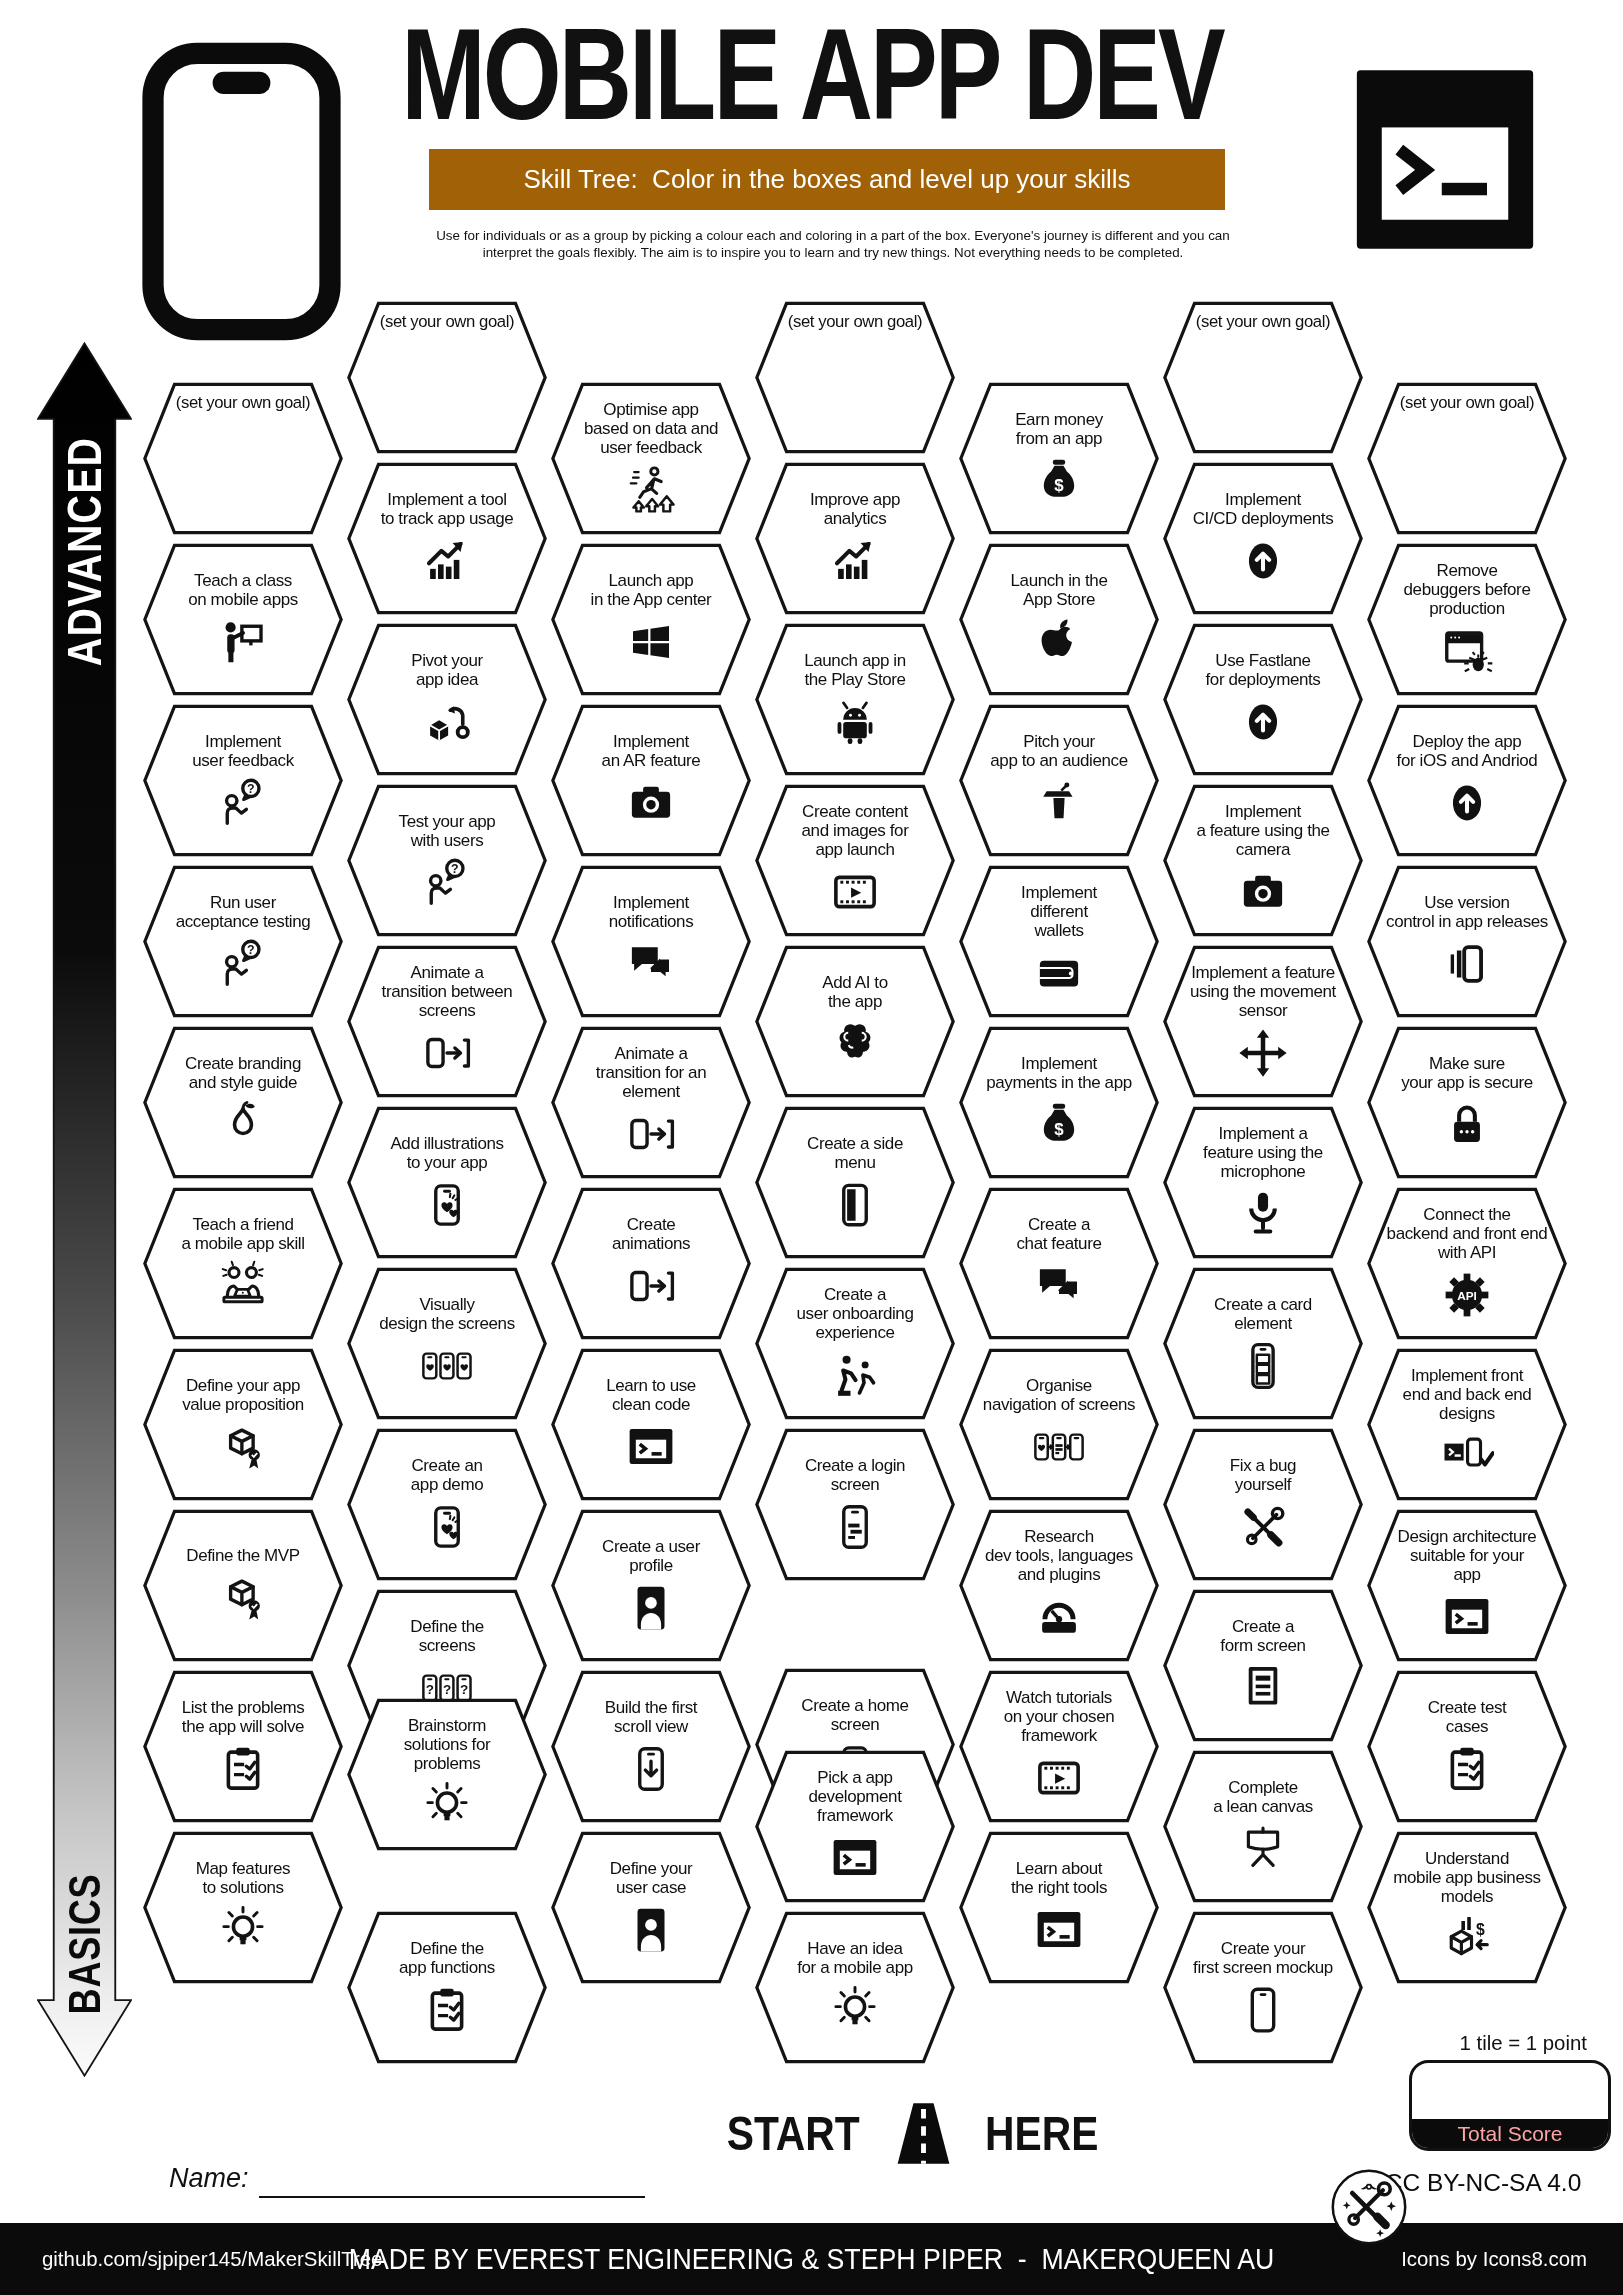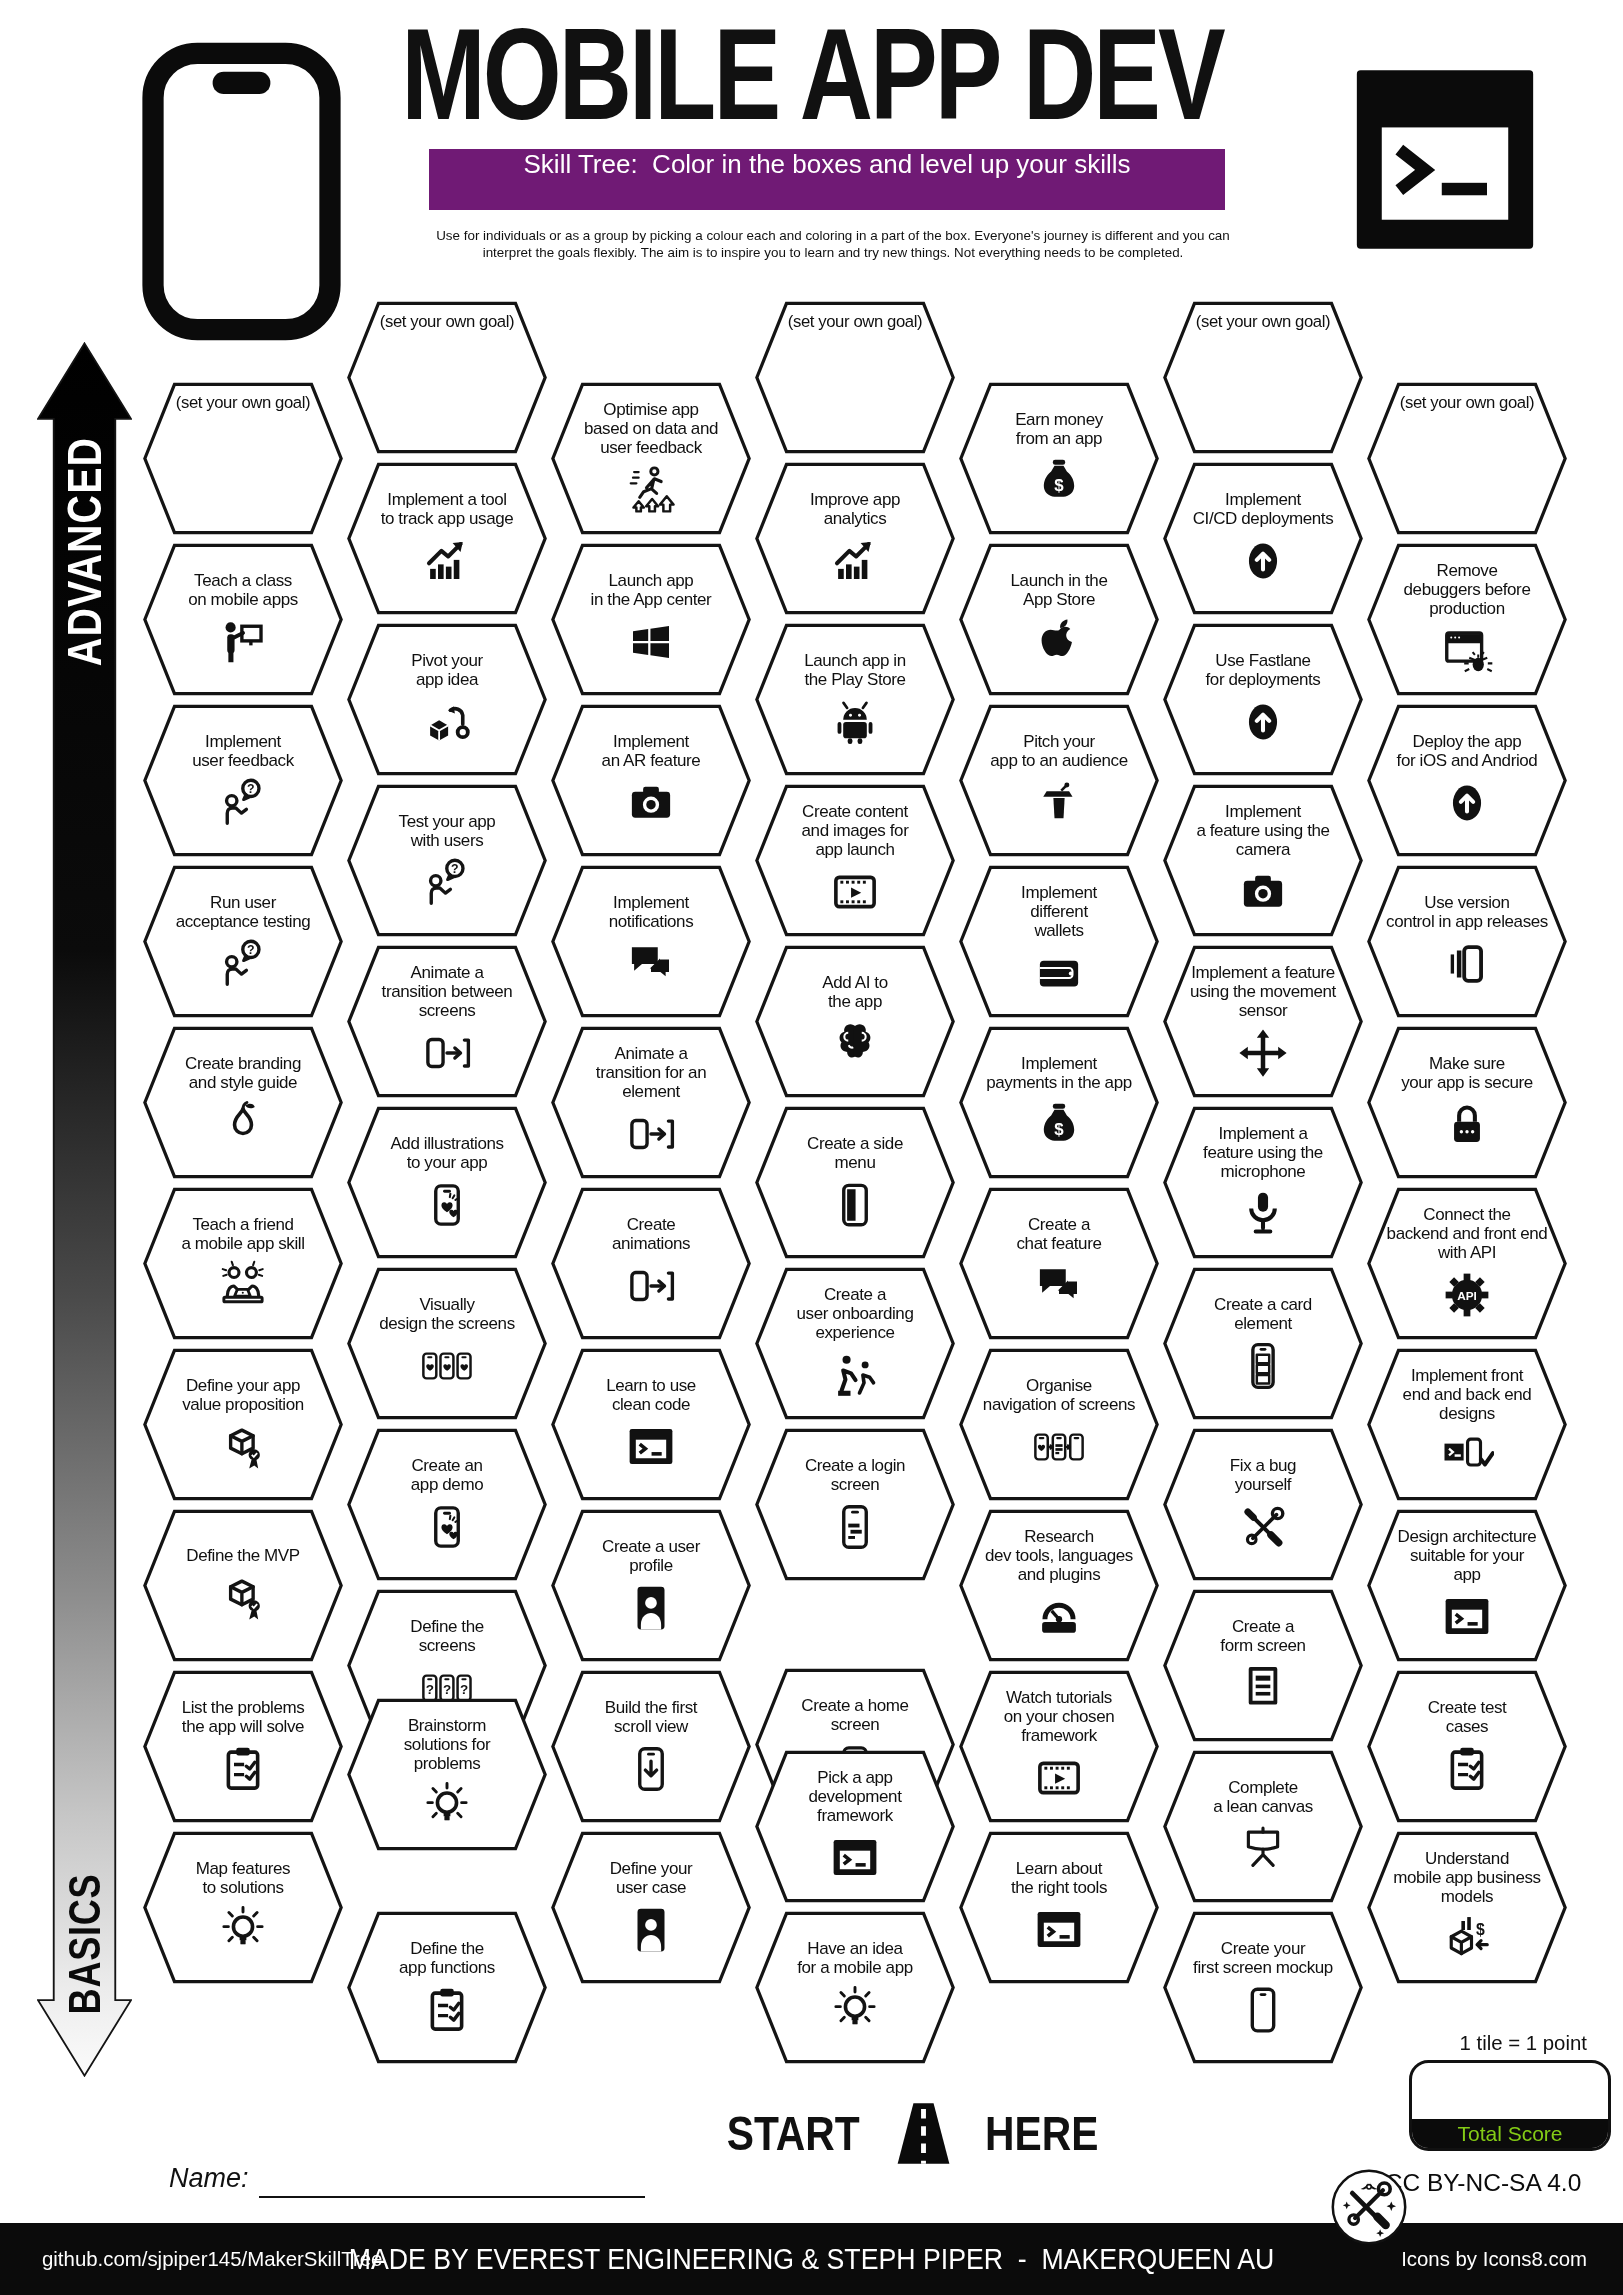--- a/index.html
+++ b/index.html
@@ -4,21 +4,21 @@
 <style>
   html,body{margin:0;padding:0;background:#888;}
   .page{position:relative;width:1623px;height:2295px;background:#fff;overflow:hidden;
         font-family:"Liberation Sans",sans-serif;color:#111;}
   .abs{position:absolute;}
   
   .title{position:absolute;left:65px;width:1494px;top:8.3px;text-align:center;
          font-size:130px;font-weight:bold;letter-spacing:-3.7px;line-height:1.02;
          transform:scaleX(0.78);white-space:nowrap;}
   .subtitle-bar{position:absolute;left:429px;top:149px;width:796px;height:61px;
-                background:#701a75;display:flex;align-items:flex-start;justify-content:center;}
+                background:#a16207;display:flex;align-items:center;justify-content:center;}
   .subtitle-bar span{color:#fff;font-size:26px;letter-spacing:0;white-space:pre;}
   .description{position:absolute;left:301px;top:228px;width:1064px;text-align:center;
                font-size:13.4px;line-height:1.25;white-space:pre-line;}
   
   .v-wrap{position:absolute;display:flex;align-items:center;justify-content:center;}
   .v-wrap span{white-space:nowrap;font-weight:bold;}
   .adv{color:#fff;font-size:48px;transform:rotate(-90deg) scaleX(0.82);letter-spacing:1.4px;}
   .bas{color:#0b0b0b;font-size:44px;transform:rotate(-90deg) scaleX(0.82);letter-spacing:0.9px;}
   
   .hex{position:absolute;width:200px;height:153px;}
@@ -33,21 +33,21 @@
   
   .start-row{position:absolute;left:685px;top:2099px;width:453px;display:flex;
              align-items:center;justify-content:center;gap:17.6px;}
   .start-row .big{font-size:48px;font-weight:bold;transform:scaleX(0.85);letter-spacing:0;}
   .name-row{position:absolute;left:169px;top:2163px;font-size:27px;font-style:italic;}
   .name-line{position:absolute;left:259px;top:2196px;width:386px;border-top:2.8px solid #111;}
   .tile-note{position:absolute;left:1388px;top:2032px;width:199px;text-align:right;font-size:20.4px;}
   .score-box{position:absolute;left:1409px;top:2060px;width:202px;height:91px;background:#fff;
              border:3.7px solid #111;border-radius:19.4px;box-sizing:border-box;overflow:hidden;}
   .score-box .bar{position:absolute;left:0;right:0;bottom:0;height:29px;background:#0b0b0b;
-                  color:#84cc16;display:flex;align-items:center;justify-content:center;font-size:21px;}
+                  color:#fca5a5;display:flex;align-items:center;justify-content:center;font-size:21px;}
   .license{position:absolute;left:1379px;top:2169px;width:208px;text-align:center;
            font-size:24.5px;color:#0b0b0b;}
   .footer-bar{position:absolute;left:0;top:2223px;width:1623px;height:72px;background:#0b0b0b;
               display:flex;align-items:center;color:#fff;}
   .footer-bar .l{position:absolute;left:42px;font-size:20.4px;}
   .footer-bar .c{position:absolute;left:0;width:100%;text-align:center;font-size:29px;
                  transform:scaleX(0.92);white-space:pre;}
   .footer-bar .r{position:absolute;right:36px;font-size:20.4px;}
   .badge{position:absolute;left:1330px;top:2168px;z-index:5;}
 </style>

